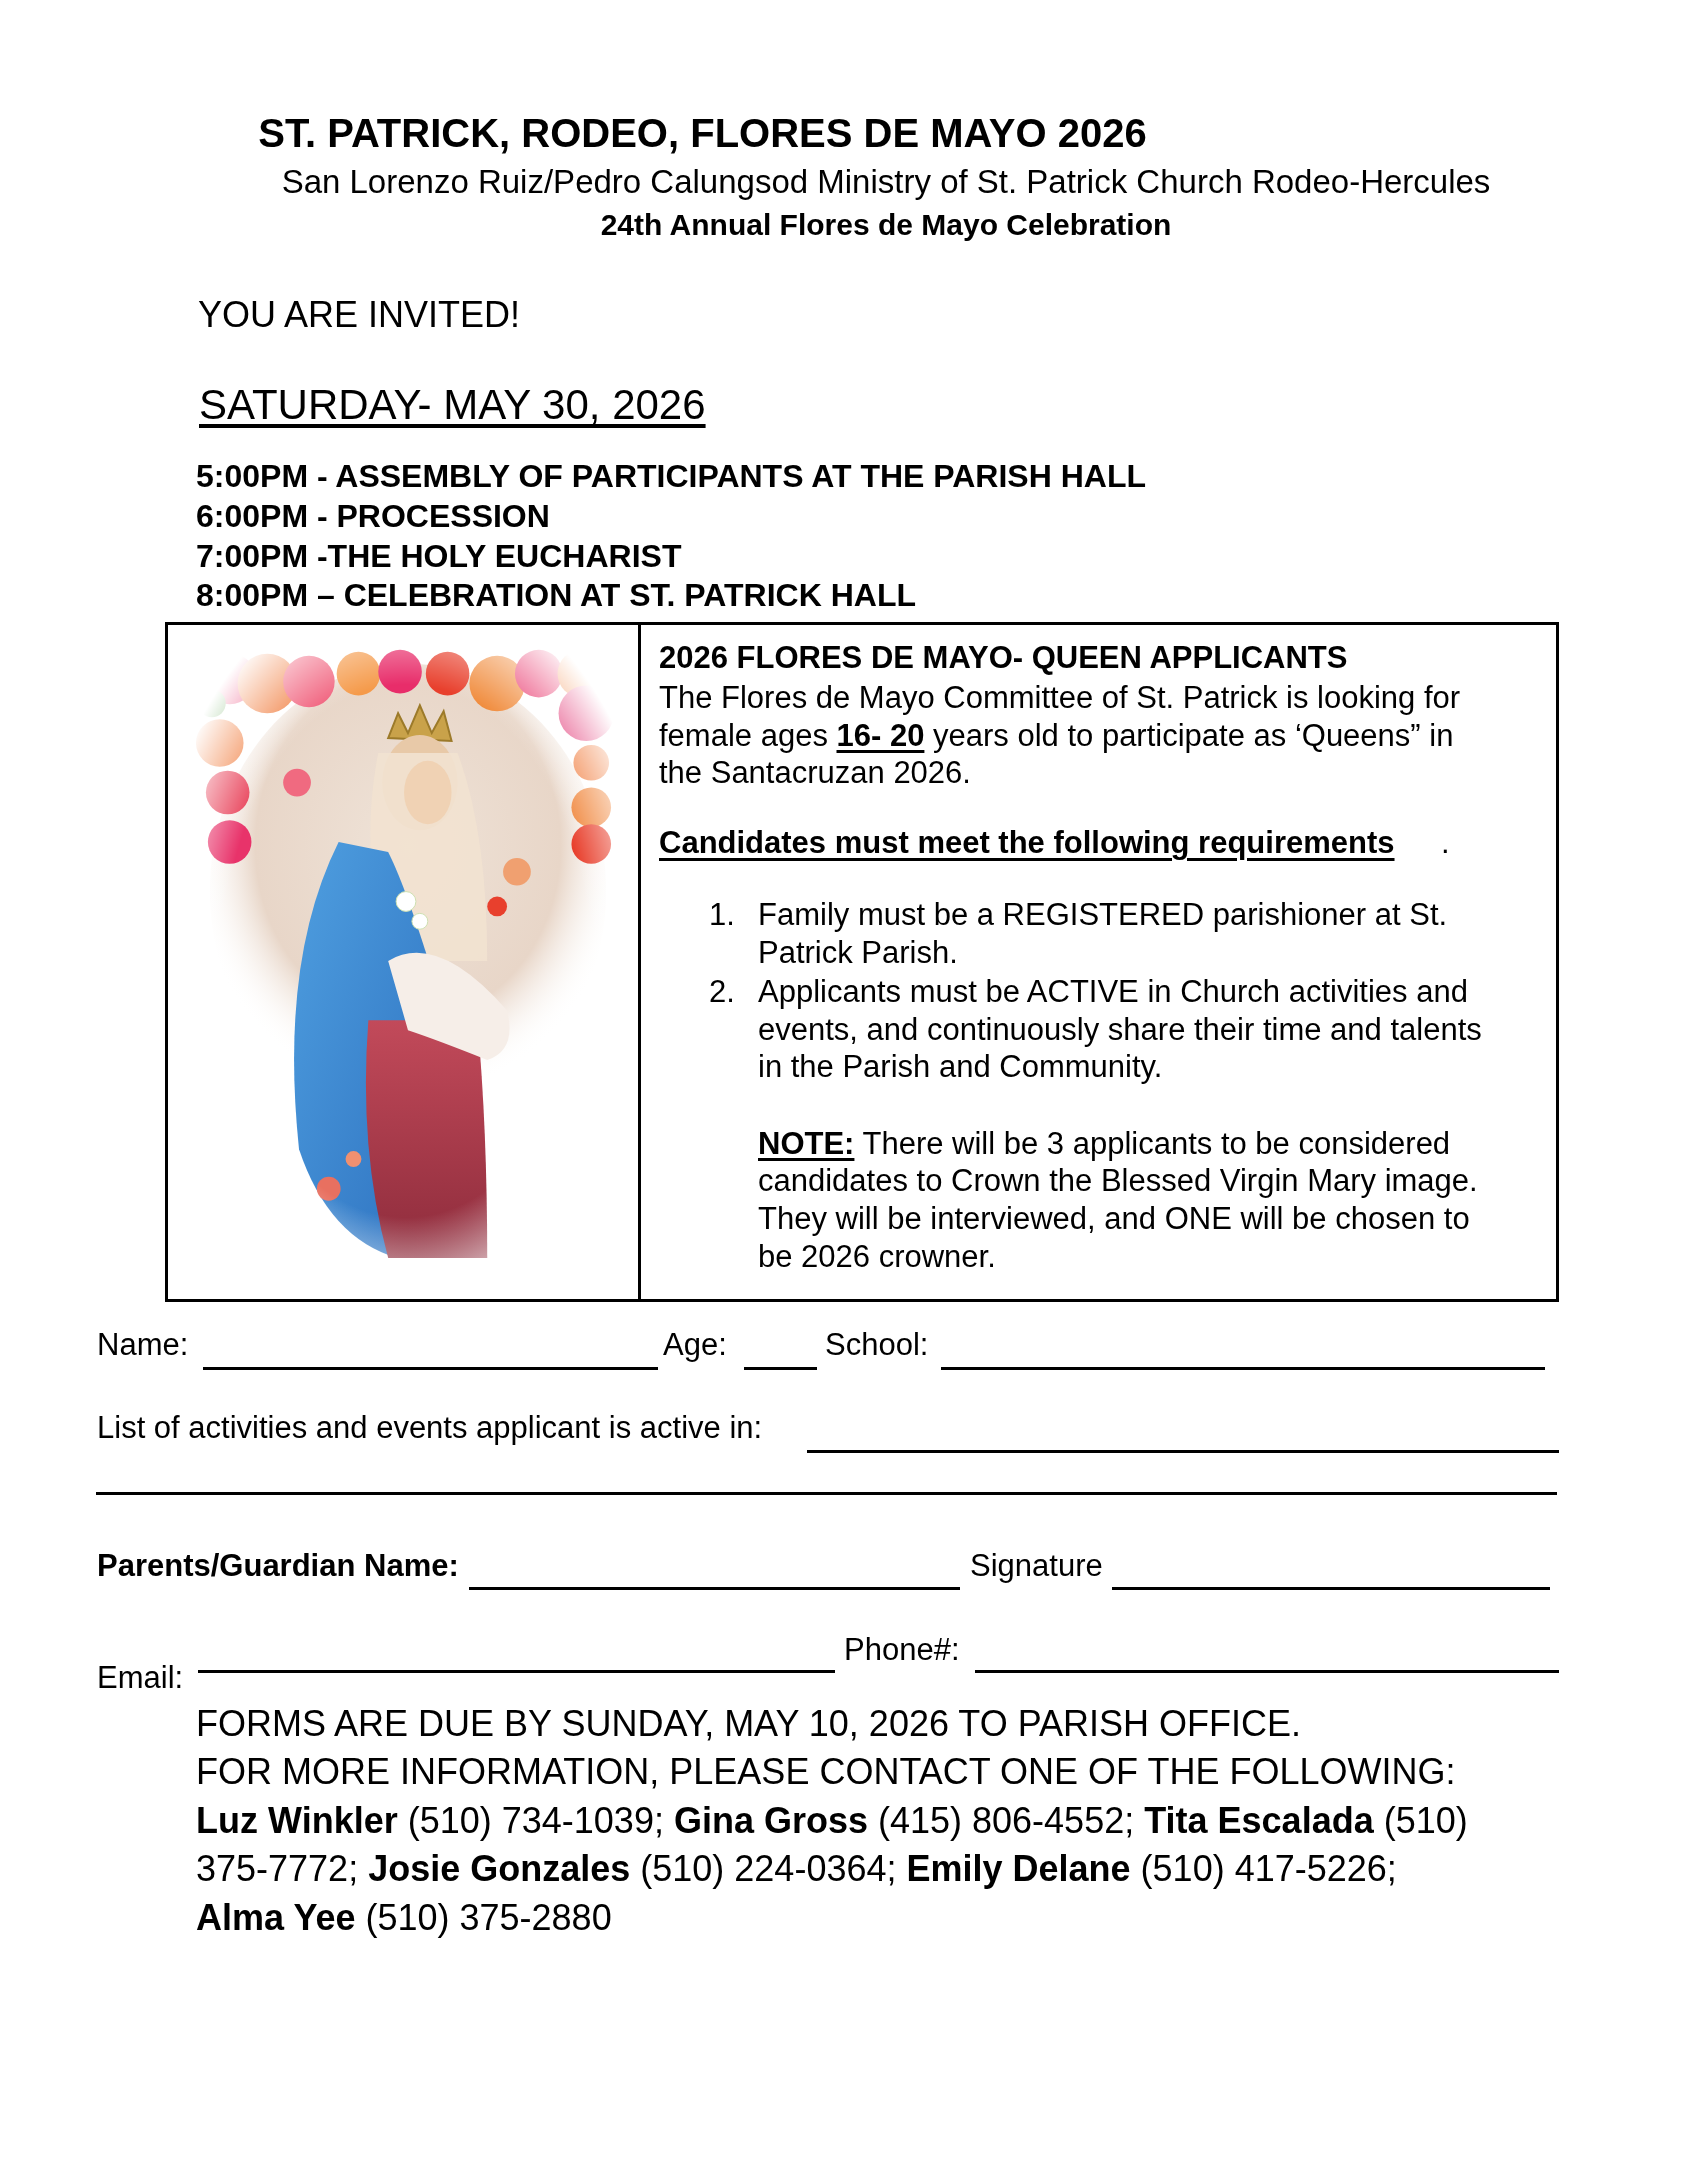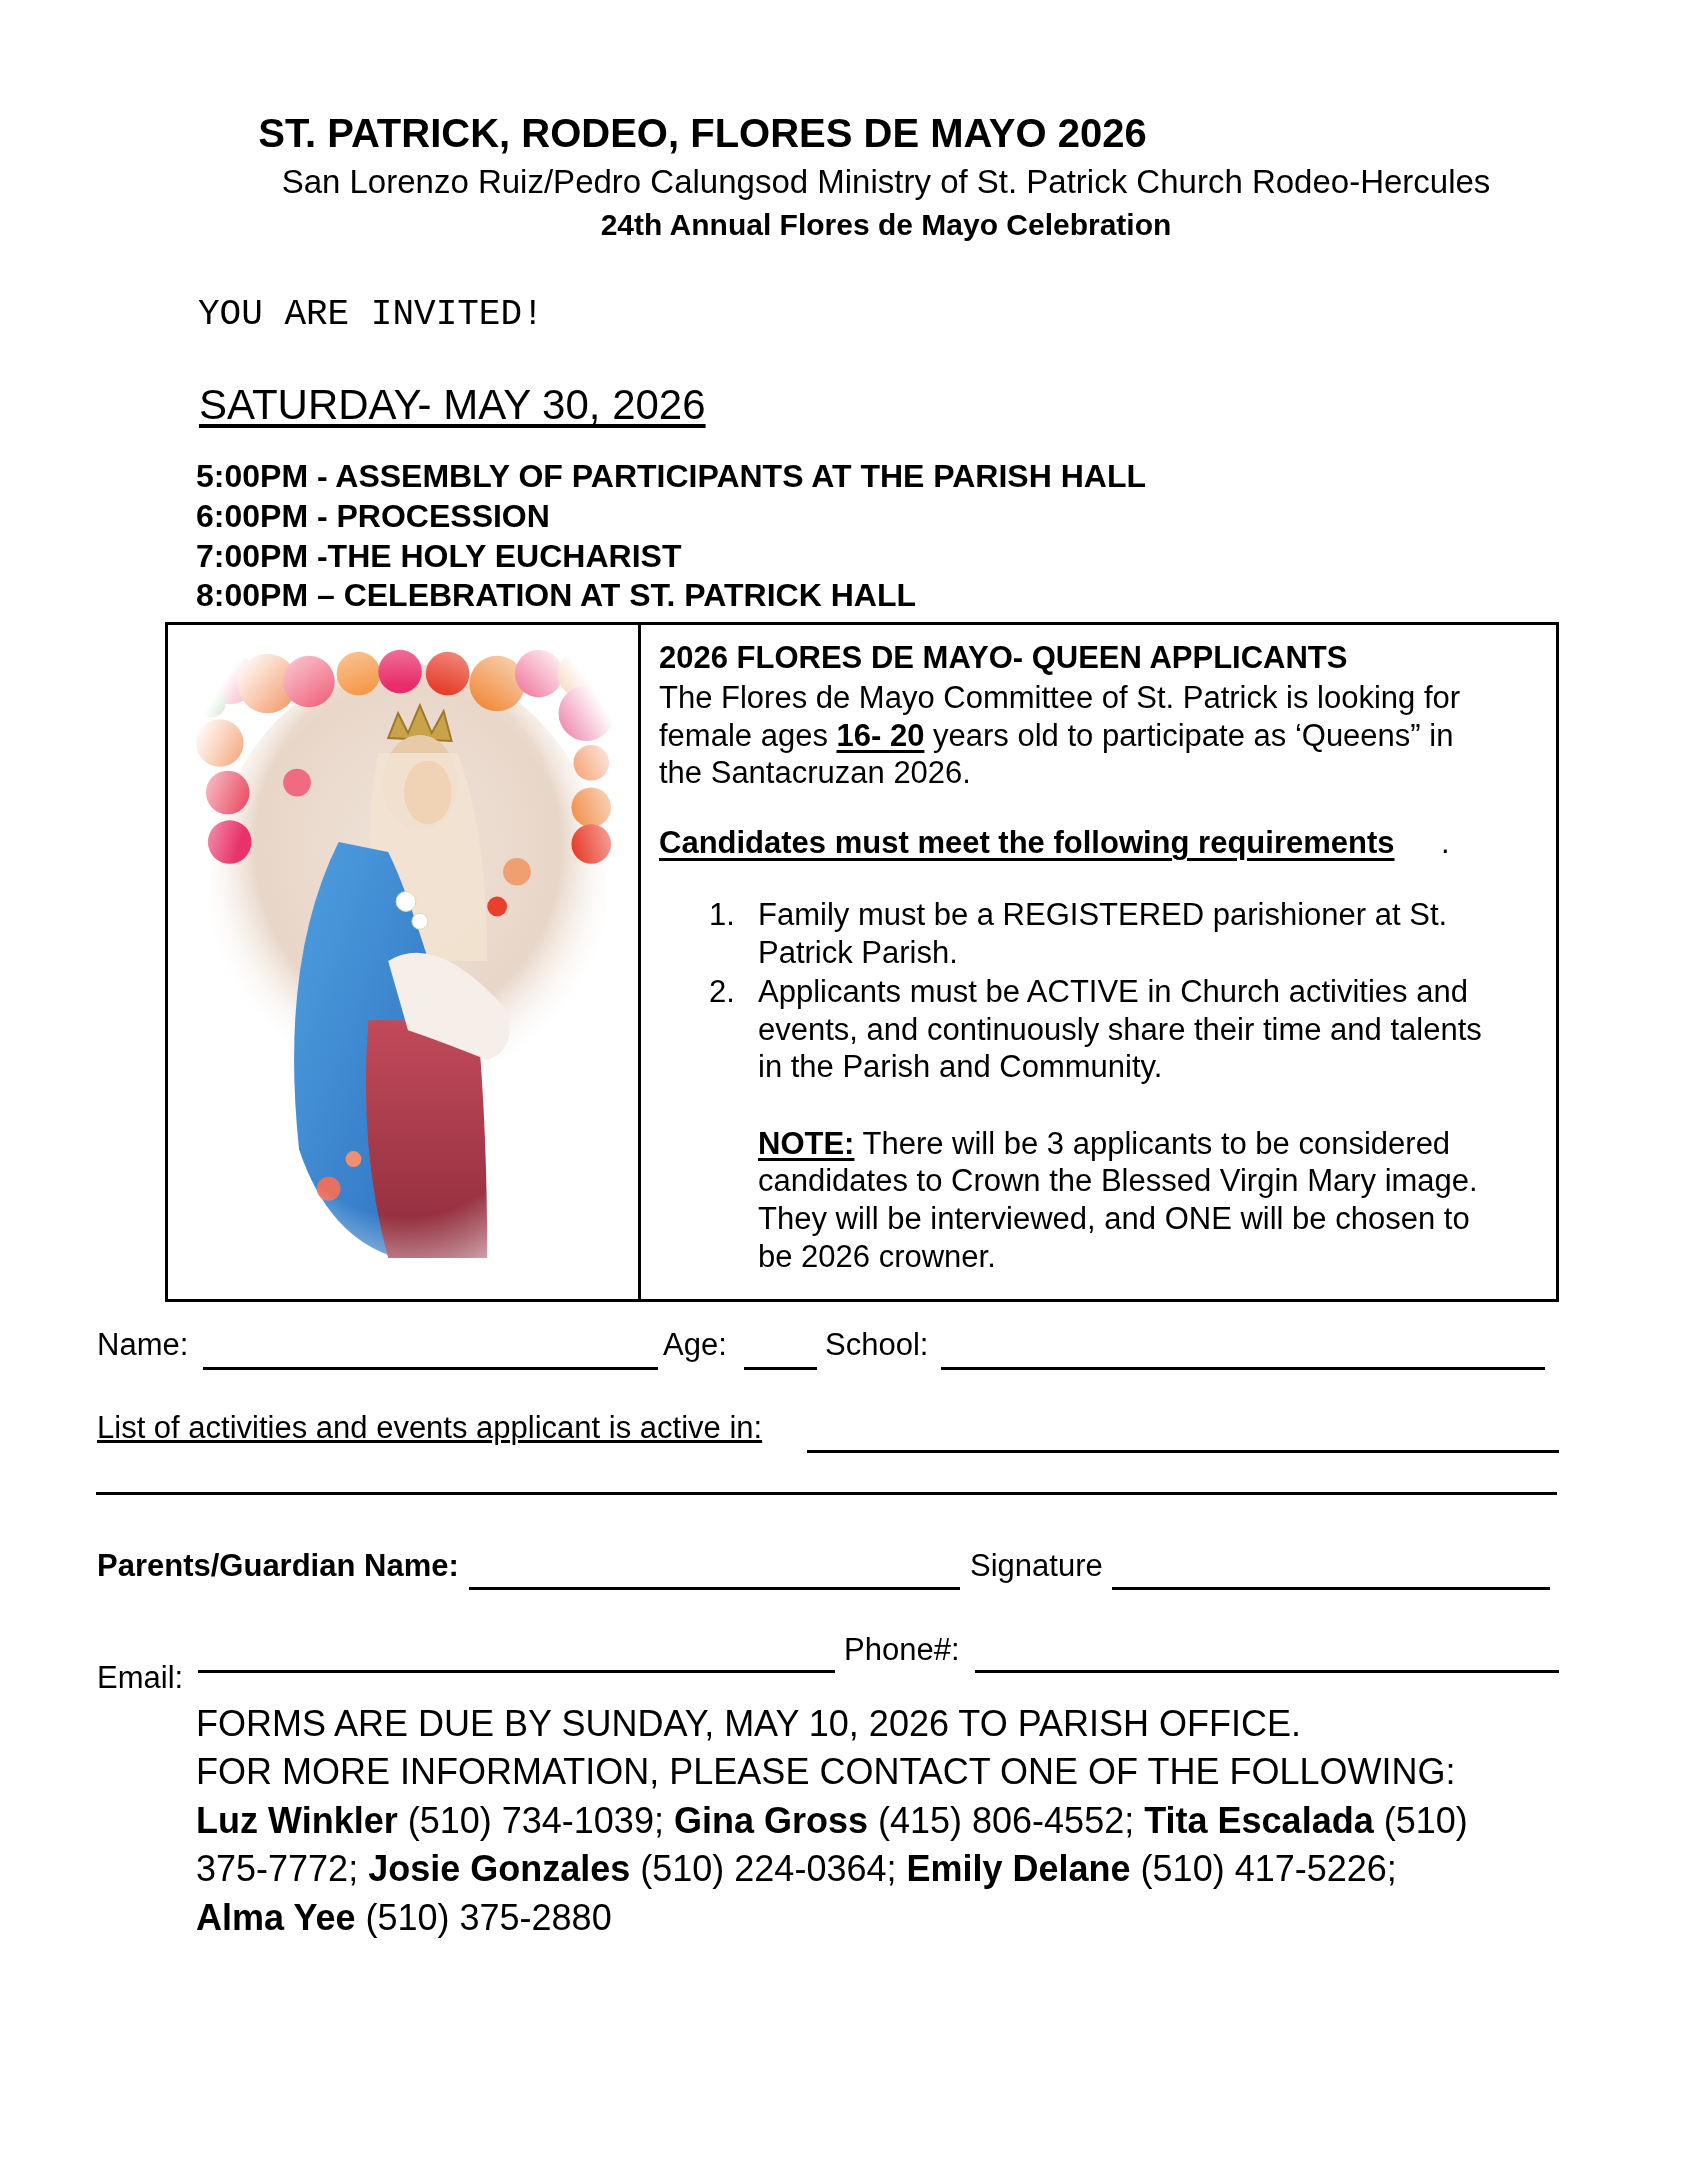--- a/index.html
+++ b/index.html
@@ -4,21 +4,21 @@
 <style>
   html, body { margin: 0; padding: 0; background: #ffffff; }
   body { width: 1683px; height: 2178px; position: relative; overflow: hidden;
          font-family: "Liberation Sans", sans-serif; color: #000; }
   .abs { position: absolute; white-space: nowrap; }
 
   #title { left: 0; width: 1405px; top: 111px; text-align: center; font-size: 40px; font-weight: bold; letter-spacing: 0px; }
   #subtitle { left: 0; width: 1772px; top: 163px; text-align: center; font-size: 33px; }
   #celebration { left: 0; width: 1772px; top: 208px; text-align: center; font-size: 30px; font-weight: bold; }
 
-  #invited { left: 198px; top: 294px; font-size: 36px; font-family: Liberation Mono, monospace; }
+  #invited { left: 198px; top: 294px; font-size: 36px; }
   #date { left: 199px; top: 381px; font-size: 42px; font-weight: normal; text-decoration: underline; text-decoration-thickness: 4px; text-underline-offset: 5px; }
 
   .sched { left: 196px; font-size: 32px; font-weight: bold; }
 
   
   #main-box { left: 165px; top: 622px; width: 1388px; height: 674px; border: 3px solid #000; }
   #box-divider { left: 638px; top: 622px; width: 3px; height: 677px; background: #000; }
 
   #mary-image { left: 190px; top: 634px; width: 432px; height: 634px; overflow: hidden; }
 
@@ -150,21 +150,21 @@
 <div class="abs req-line" style="top:1201px;">They will be interviewed, and ONE will be chosen to</div>
 <div class="abs req-line" style="top:1239px;">be 2026 crowner.</div>
 
 <div class="abs form-label" style="left:97px; top:1327px;">Name:</div>
 <div class="abs form-line" style="left:203px; top:1367px; width:455px;"></div>
 <div class="abs form-label" style="left:663px; top:1327px;">Age:</div>
 <div class="abs form-line" style="left:744px; top:1367px; width:73px;"></div>
 <div class="abs form-label" style="left:825px; top:1327px;">School:</div>
 <div class="abs form-line" style="left:941px; top:1367px; width:604px;"></div>
 
-<div class="abs form-label" style="left:97px; top:1410px;text-decoration:underline;">List of activities and events applicant is active in:</div>
+<div class="abs form-label" style="left:97px; top:1410px;">List of activities and events applicant is active in:</div>
 <div class="abs form-line" style="left:807px; top:1450px; width:752px;"></div>
 <div class="abs form-line" style="left:96px; top:1492px; width:1461px;"></div>
 
 <div class="abs form-label" style="left:97px; top:1548px;font-weight:bold;">Parents/Guardian Name:</div>
 <div class="abs form-line" style="left:469px; top:1587px; width:491px;"></div>
 <div class="abs form-label" style="left:970px; top:1548px;">Signature</div>
 <div class="abs form-line" style="left:1112px; top:1587px; width:438px;"></div>
 
 <div class="abs form-label" style="left:97px; top:1632px;margin-top:28px;">Email:</div>
 <div class="abs form-line" style="left:198px; top:1670px; width:637px;"></div>

